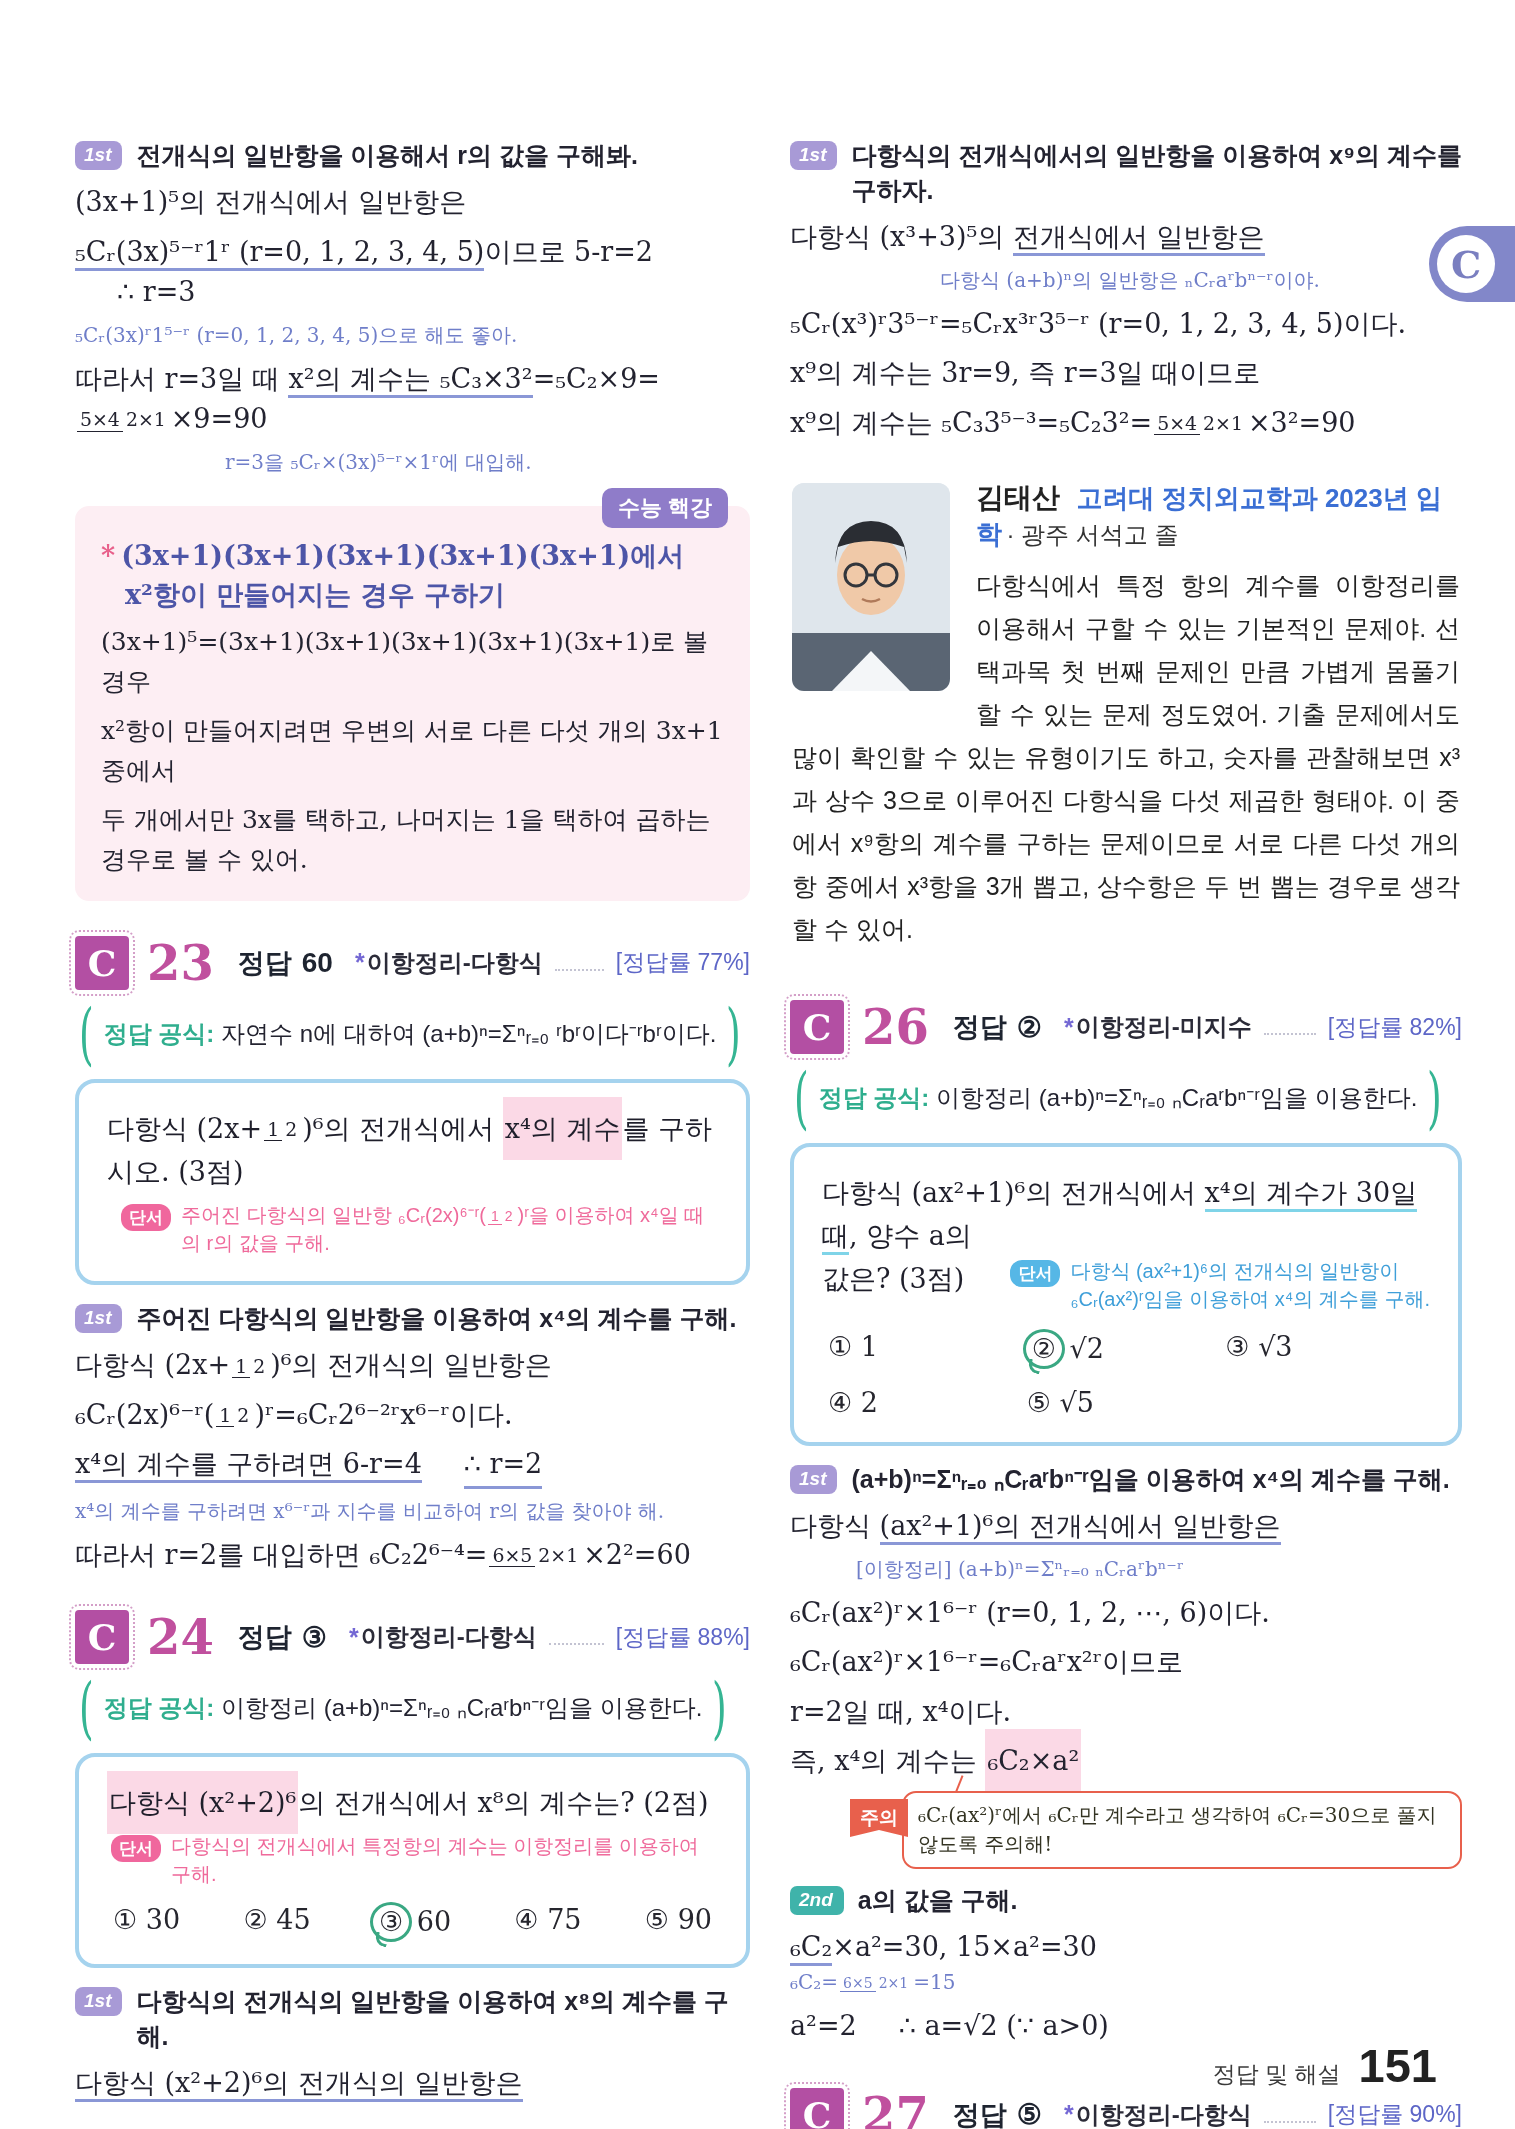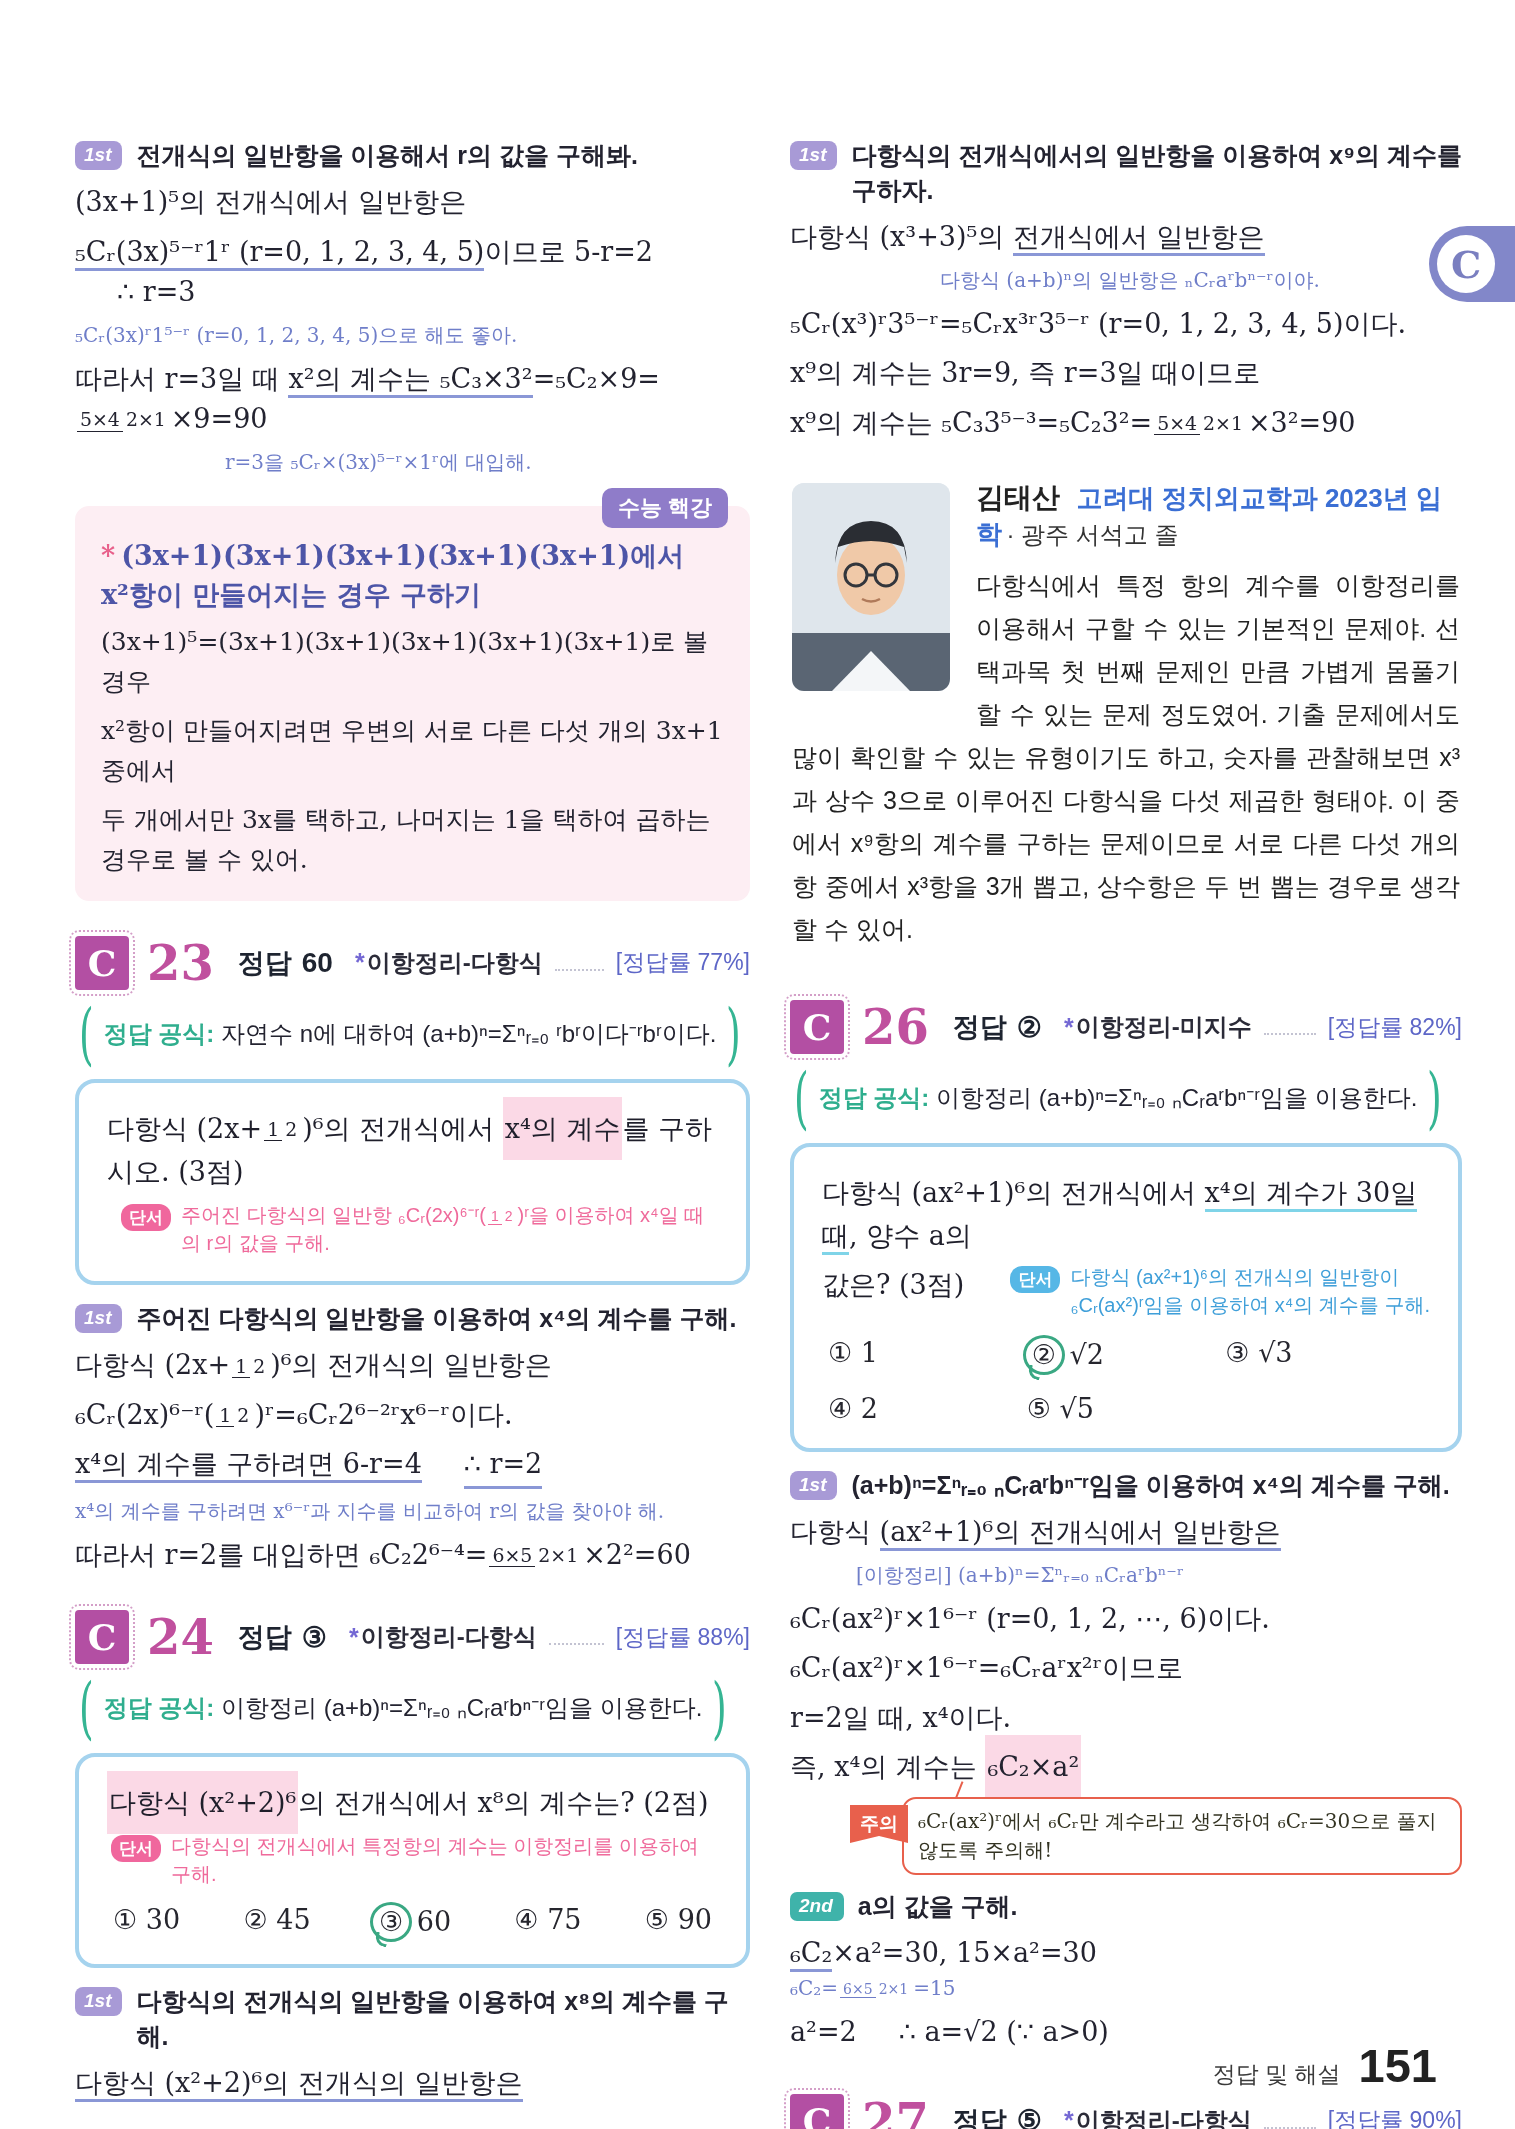--- a/index.html
+++ b/index.html
@@ -124,21 +124,21 @@
       <div class="m"><span>따라서 r=3일 때 </span><span class="ul">x²의 계수는 ₅C₃×3²</span><span>=₅C₂×9=<span class="frac">
               <span class="fn">5×4</span>
               <span class="fd">2×1</span>
             </span>×9=90</span></div>
       <div class="note indent1">r=3을 ₅Cᵣ×(3x)⁵⁻ʳ×1ʳ에 대입해.</div>
     </div>
 
     <div class="kang">
       <div class="kangbadge">수능 핵강</div>
       <div class="kangtitle"><span class="kangstar">*</span><span>(3x+1)(3x+1)(3x+1)(3x+1)(3x+1)에서</span></div>
-      <div class="kangtitle" style="">x²항이 만들어지는 경우 구하기</div>
+      <div class="kangtitle" style="margin-left:24px;">x²항이 만들어지는 경우 구하기</div>
       <div class="kangbody">(3x+1)⁵=(3x+1)(3x+1)(3x+1)(3x+1)(3x+1)로 볼 경우</div>
       <div class="kangbody">x²항이 만들어지려면 우변의 서로 다른 다섯 개의 3x+1 중에서</div>
       <div class="kangbody">두 개에서만 3x를 택하고, 나머지는 1을 택하여 곱하는 경우로 볼 수 있어.</div>
     </div>
 
     <div>
       <div class="phead">
         <div class="cbadge">C</div>
         <div class="pnum">23</div>
         <div class="plabel">정답</div>
@@ -276,21 +276,21 @@
         <div class="leader"></div>
         <div class="prate">[정답률 82%]</div>
       </div>
       <div class="formula">
         <span class="brk">(</span>
         <span class="fbody"><span class="flab">정답 공식:</span> <span>이항정리 (a+b)ⁿ=Σⁿᵣ₌₀ ₙCᵣaʳbⁿ⁻ʳ임을 이용한다.</span></span>
         <span class="brk">)</span>
       </div>
       <div class="pbox">
         <div class="stem"><span>다항식 (ax²+1)⁶의 전개식에서 </span><span class="ulc">x⁴의 계수가 30일 때</span><span>, 양수 a의</span></div>
-        <div style="display:flex;justify-content:space-between;align-items:flex-start;margin-top:6px;">
+        <div style="display:flex;justify-content:space-between;align-items:flex-start;margin-top:0;">
           <div class="stem">값은? (3점)</div>
           <div class="clue" style="margin:0;">
             <span class="cluebadge blue">단서</span>
             <span class="cluetxt blue"><span>다항식 (ax²+1)⁶의 전개식의 일반항이</span><br><span>₆Cᵣ(ax²)ʳ임을 이용하여 x⁴의 계수를 구해.</span></span>
           </div>
         </div>
         <div class="choices3">
           <span class="ch"><span>①</span> <span>1</span></span>
           <span class="ch"><span class="ring">②</span> <span>√2</span></span>
           <span class="ch"><span>③</span> <span>√3</span></span>

